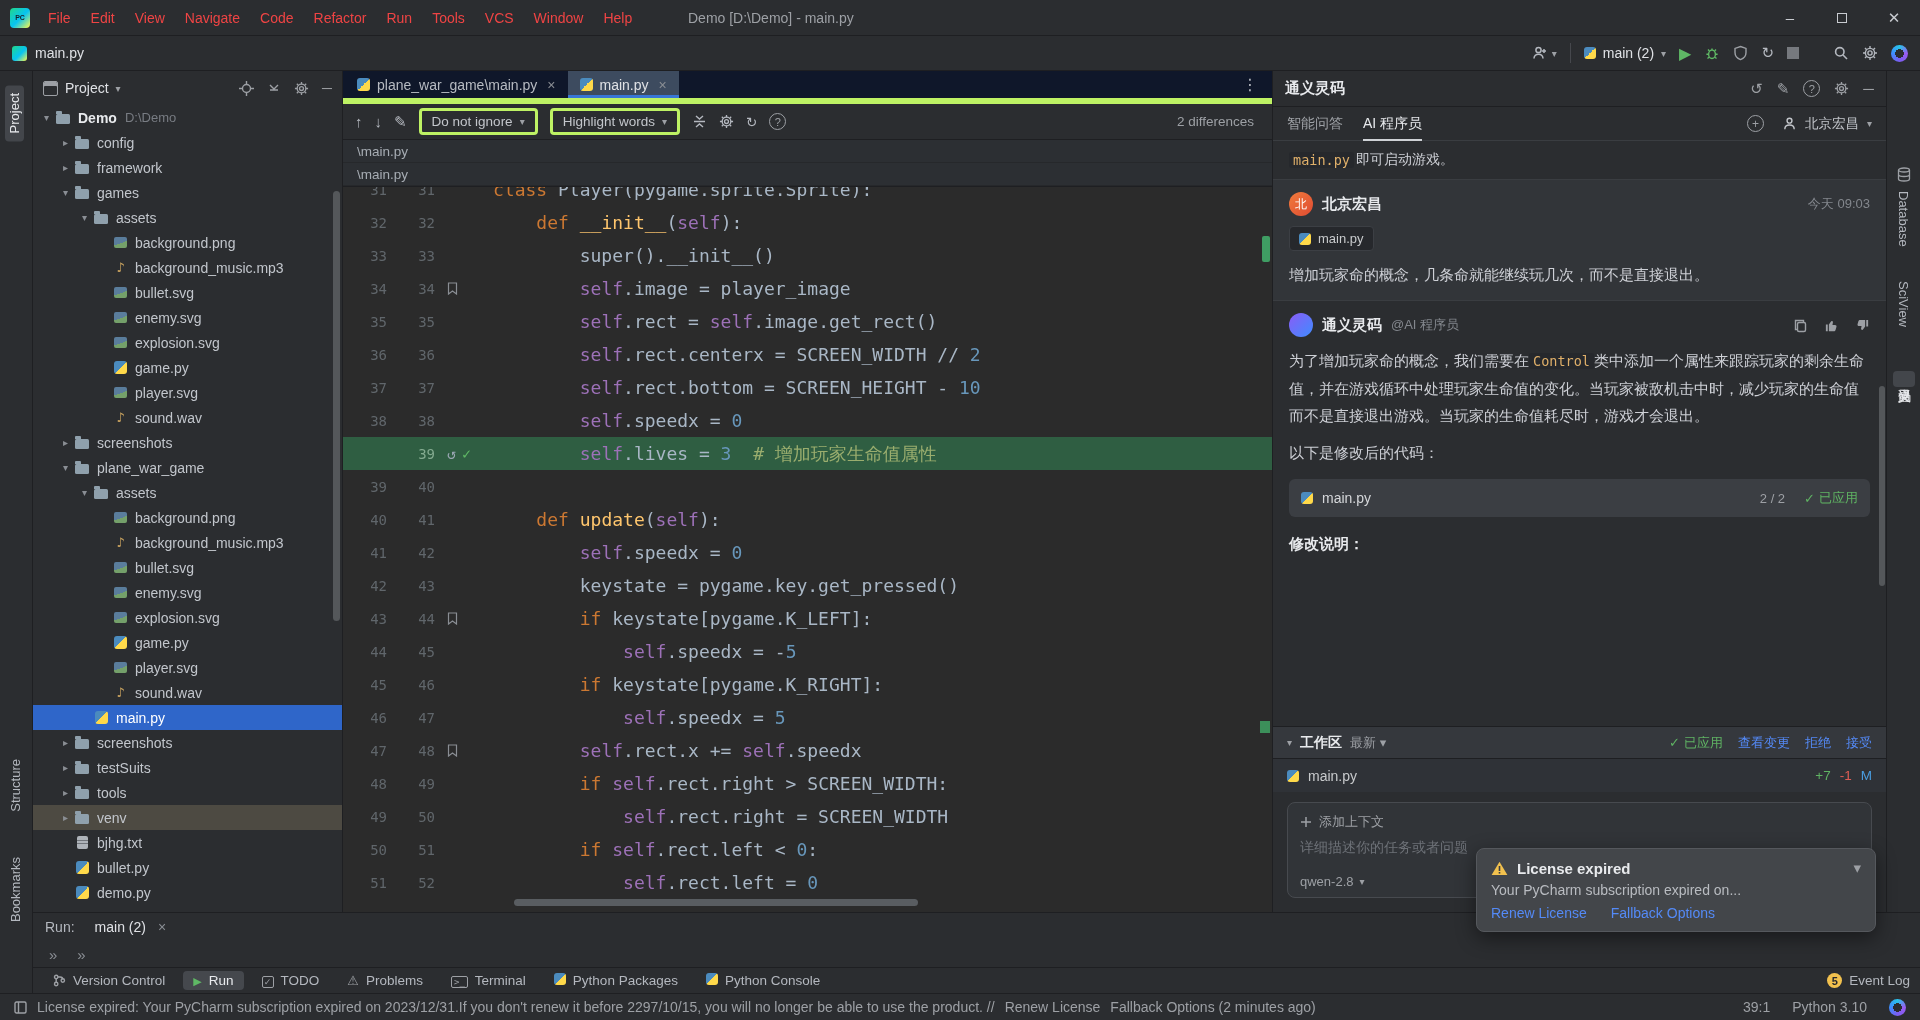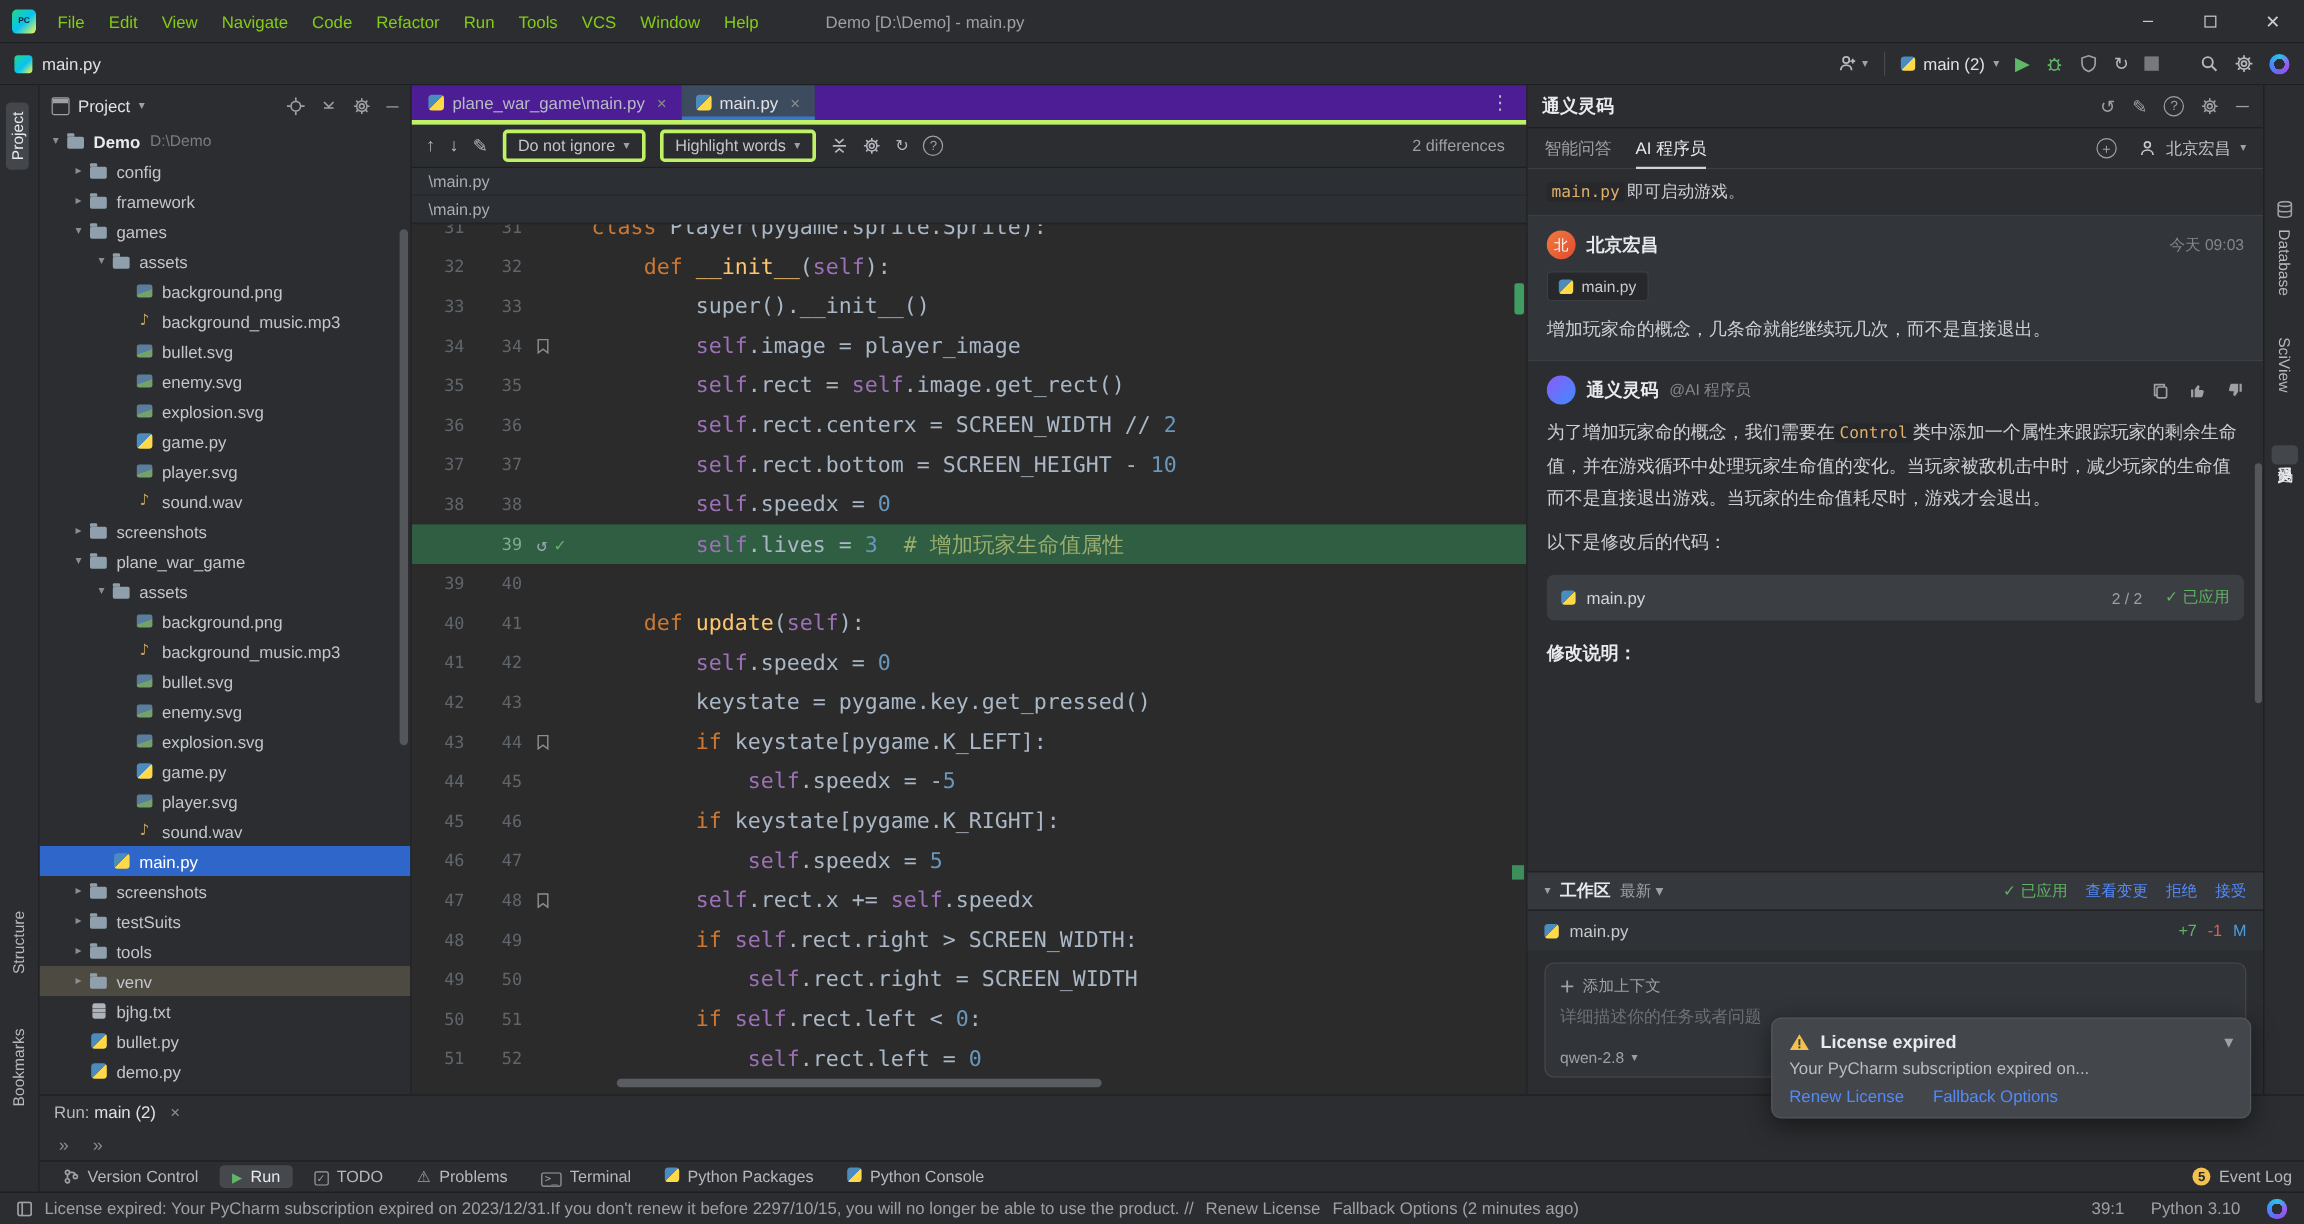--- a/index.html
+++ b/index.html
@@ -1,21 +1,21 @@
 <!DOCTYPE html>
 <html><head>
 <meta charset="utf-8">
 <style>
 *{margin:0;padding:0;box-sizing:border-box}
 html,body{width:1920px;height:1020px;background:#1e1f22;font-family:"Liberation Sans","DejaVu Sans",sans-serif}
 .app{position:relative;width:1920px;height:1020px;background:#2b2d30;color:#dfe1e5;overflow:hidden;font-size:14px}
 
 .titlebar{position:absolute;left:0;top:0;width:1920px;height:36px;background:#2b2d30;border-bottom:1px solid #1e1f22;display:flex;align-items:center;padding:0 0 0 8px}
 .logo{width:20px;height:20px;border-radius:4px;background:linear-gradient(135deg,#21d789 0%,#07c3f2 52%,#fcf84a 100%);display:flex;align-items:center;justify-content:center;font-size:7px;font-weight:bold;color:#15222b;margin:0 8px 0 2px}
-.menu-item{padding:0 10px;height:36px;display:inline-flex;align-items:center;color:#84cc16}
+.menu-item{padding:0 10px;height:36px;display:inline-flex;align-items:center;color:#ef4444}
 .win-title{position:absolute;left:688px;top:0;height:36px;display:flex;align-items:center;color:#9da0a5}
 .win-controls{margin-left:auto;display:flex;height:36px}
 .wbtn{width:52px;height:36px;display:flex;align-items:center;justify-content:center;color:#c9ccd1;font-size:15px}
 .maxbox{width:10px;height:10px;border:1.5px solid #c9ccd1}
 
 .toolbar{position:absolute;left:0;top:36px;width:1920px;height:35px;background:#2b2d30;border-bottom:1px solid #1e1f22;display:flex;align-items:center;padding:0 12px;gap:8px}
 .crumb{display:flex;align-items:center;gap:8px;color:#dfe1e5}
 .mini-logo{width:15px;height:15px;border-radius:3px;background:linear-gradient(135deg,#21d789,#07c3f2 55%,#fcf84a)}
 .tb-right{margin-left:auto;display:flex;align-items:center;gap:13px}
 .vsep{width:1px;height:20px;background:#46484d}
@@ -46,21 +46,21 @@
 .fol-fico::after{content:"";position:absolute;top:1.5px;left:1px;width:6px;height:3px;background:#8fa0ac;border-radius:1px 1px 0 0}
 .py-fico::before{content:"";width:13px;height:13px;border-radius:3px;background:linear-gradient(135deg,#4b8bbe 50%,#ffd94a 50%)}
 .img-fico::before{content:"";width:13px;height:11px;border-radius:2px;background:linear-gradient(160deg,#5a7d9c 55%,#74a06a 55%)}
 .aud-fico::before{content:"♪";color:#c9a35f;font-size:13px;font-family:"DejaVu Sans",sans-serif}
 .txt-fico::before{content:"";width:11px;height:13px;border-radius:2px;background:linear-gradient(#aeb3b9 0 4px,#70747a 4px 5px,#aeb3b9 5px 7px,#70747a 7px 8px,#aeb3b9 8px 13px)}
 .tl.b{font-weight:bold;color:#e8eaed}
 .ts{color:#787c83;margin-left:8px;font-size:13px}
 .pscroll{position:absolute;right:2px;top:120px;width:7px;height:430px;border-radius:4px;background:rgba(160,165,170,.35)}
 
 .editor{position:absolute;left:343px;top:71px;width:930px;height:841px;background:#2b2b2b;border-right:1px solid #1e1f22;overflow:hidden}
-.edtabs{display:flex;align-items:stretch;height:33px;background:#4c1d95;border-bottom:4px solid #bef264;padding-left:2px}
+.edtabs{display:flex;align-items:stretch;height:33px;background:#0f172a;border-bottom:6px solid #bef264;padding-left:2px}
 .edtab{display:flex;align-items:center;gap:7px;padding:0 12px;color:#b7bbc2}
 .edtab.active{background:#3d4b5f;color:#dfe1e5;box-shadow:inset 0 -3px 0 #3876d6}
 .tabpy{width:13px;height:13px;border-radius:3px;background:linear-gradient(135deg,#4b8bbe 50%,#ffd94a 50%)}
 .tabx{color:#8a8e94;margin-left:3px}
 .more-dots{margin-left:auto;align-self:center;padding:0 14px;color:#b4b8bf;font-size:16px}
 .dtb{height:36px;display:flex;align-items:center;gap:12px;padding:0 12px;background:#2b2d30;border-bottom:1px solid #1e1f22;font-size:13.5px}
 .dbtn{color:#b4b8bf;font-size:15px}
 .combo{display:flex;align-items:center;gap:7px;border:3px solid #bef264;border-radius:4px;padding:3px 10px;color:#c3c6cb}
 .diffcount{margin-left:auto;color:#9da0a5;padding-right:6px}
 .helpq{width:17px;height:17px;border:1.4px solid #9da0a5;border-radius:50%;display:inline-flex;align-items:center;justify-content:center;font-size:11px;color:#9da0a5}
@@ -119,21 +119,21 @@
 .ws2{height:34px;flex:none;display:flex;align-items:center;gap:9px;background:#2f3237;padding:0 14px;color:#c8cacc;border-top:1px solid #1e1f22}
 .diffnums{margin-left:auto;display:flex;gap:9px;font-size:13.5px}
 .plus7{color:#5fb363}.minus1{color:#e05d55}.mflag{color:#4a9de0}
 .input-card{flex:none;border:1px solid #474a4f;border-radius:8px;background:#313438;margin:10px 14px 14px;height:96px;position:relative;padding:10px 12px}
 .addctx{display:inline-flex;align-items:center;gap:7px;font-size:13px;color:#9da0a5}
 .ai-input{display:block;width:90%;background:transparent;border:none;outline:none;resize:none;color:#ced0d6;font-size:14px;margin-top:8px;font-family:inherit;height:30px}
 .ai-input::placeholder{color:#6d7177}
 .model{position:absolute;left:12px;bottom:8px;font-size:13px;color:#9da0a5;display:flex;gap:6px;align-items:center}
 .cscroll{position:absolute;right:1px;top:245px;width:6px;height:200px;border-radius:3px;background:rgba(160,165,170,.35)}
 
-.runrow{position:absolute;left:33px;top:912px;width:1887px;height:29px;background:#2b2d30;border-top:1px solid #1e1f22;display:flex;align-items:center;padding:0 12px;gap:4px;color:#b4b8bf}
+.runrow{position:absolute;left:33px;top:912px;width:1887px;height:29px;background:#2b2d30;border-top:1px solid #1e1f22;display:flex;align-items:center;padding:0 12px;gap:20px;color:#b4b8bf}
 .runtab{display:flex;align-items:center;gap:9px;color:#dfe1e5}
 .chevrow{position:absolute;left:33px;top:941px;width:1887px;height:26px;background:#2b2d30;display:flex;align-items:center;gap:20px;padding:0 16px;color:#8a8e94;font-size:15px}
 .toolwin{position:absolute;left:33px;top:967px;width:1887px;height:26px;background:#2b2d30;border-top:1px solid #1e1f22;display:flex;align-items:center;padding:0 10px;gap:8px;font-size:13.5px;color:#b4b8bf}
 .twb{display:flex;align-items:center;gap:7px;padding:2px 10px;border-radius:4px}
 .twb.act{background:#45484d;color:#e8eaed}
 .todo-ic{width:12px;height:12px;border:1.3px solid #9da0a5;border-radius:2px;font-size:9px;display:inline-flex;align-items:center;justify-content:center;color:#9da0a5}
 .term-ic{font-family:"DejaVu Sans Mono",monospace;font-size:9px;border:1.3px solid #9da0a5;border-radius:2px;padding:0 2px;color:#9da0a5}
 .mini-py{width:12px;height:12px;border-radius:3px;background:linear-gradient(135deg,#4b8bbe 50%,#ffd94a 50%);display:inline-block}
 .eventlog{margin-left:auto;display:flex;gap:7px;align-items:center}
 .badge5{width:15px;height:15px;border-radius:50%;background:#f2c14e;color:#26282c;font-size:11px;font-weight:bold;display:flex;align-items:center;justify-content:center}

